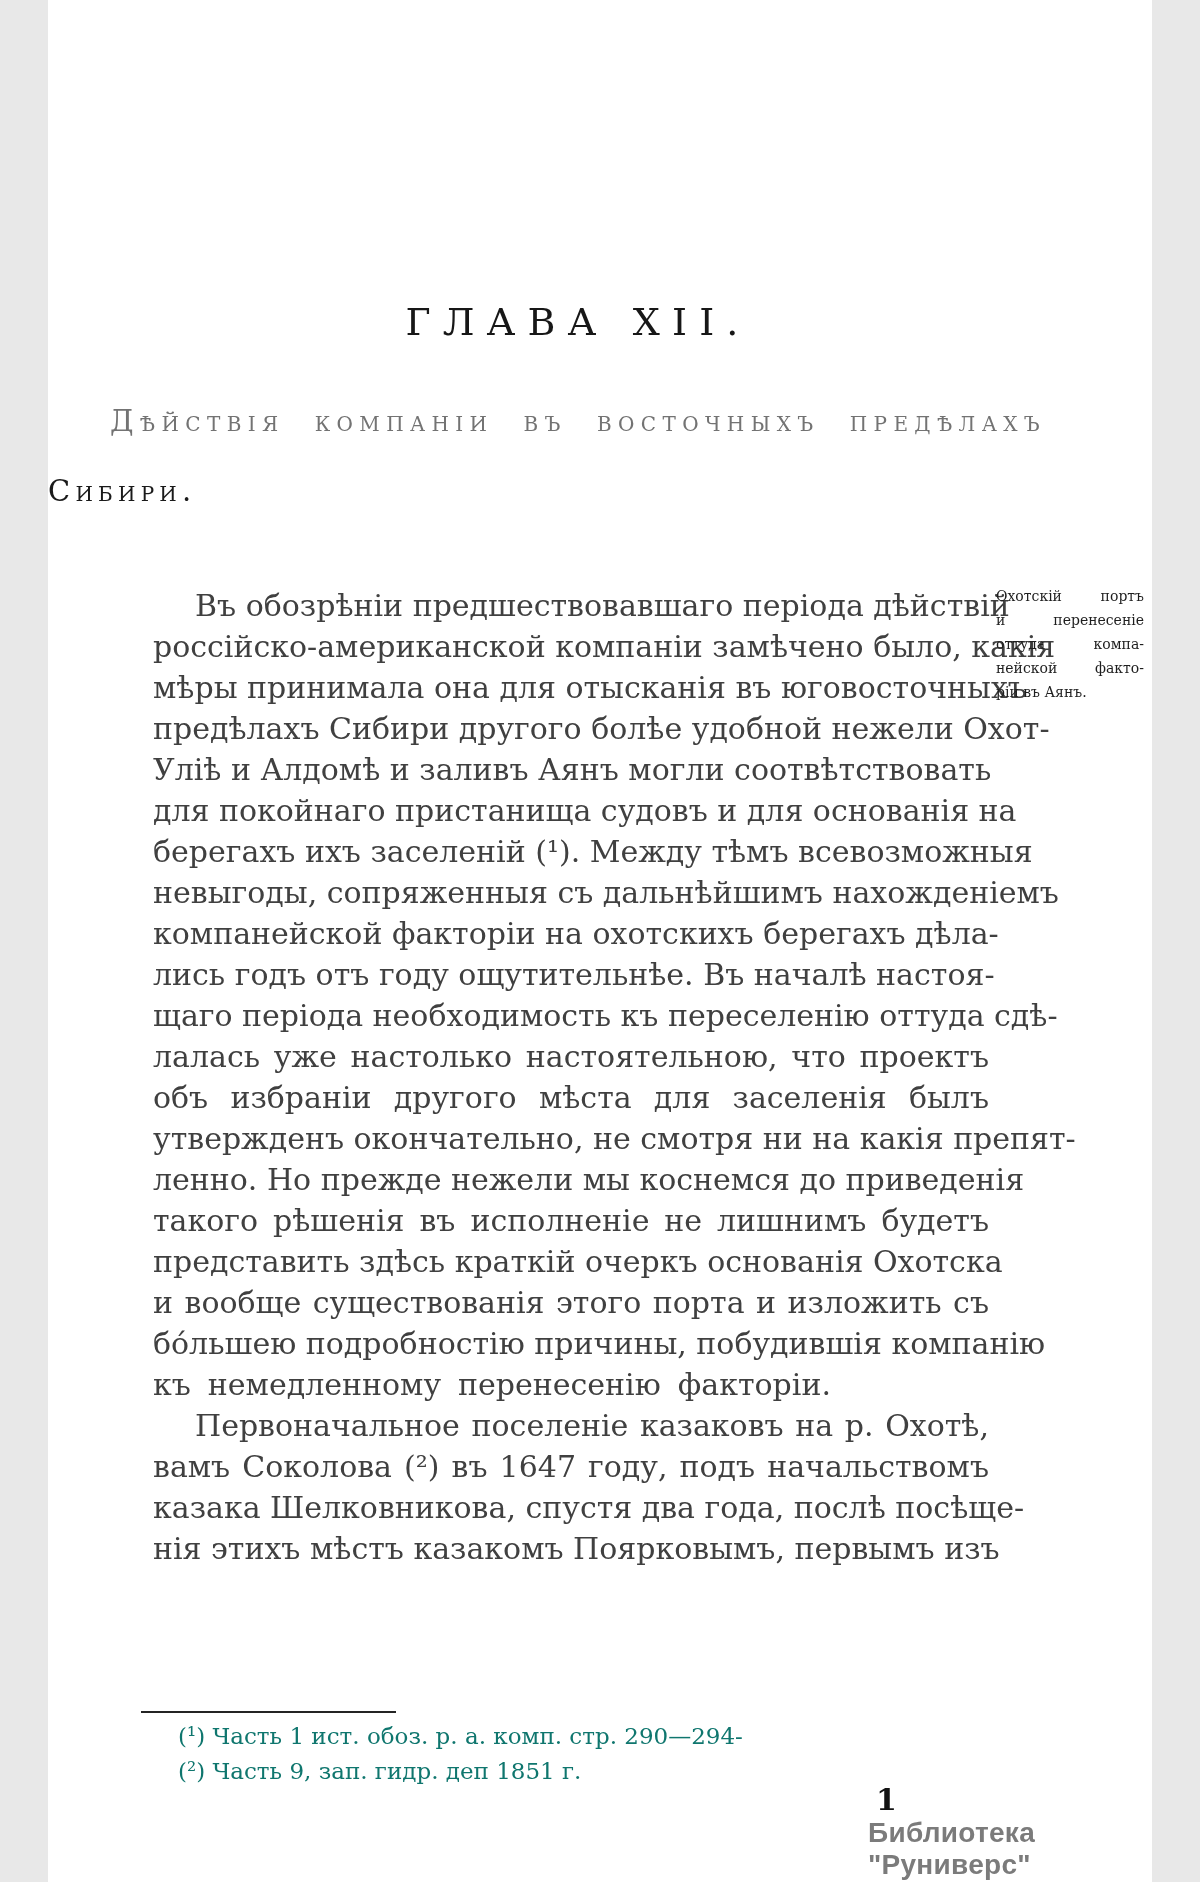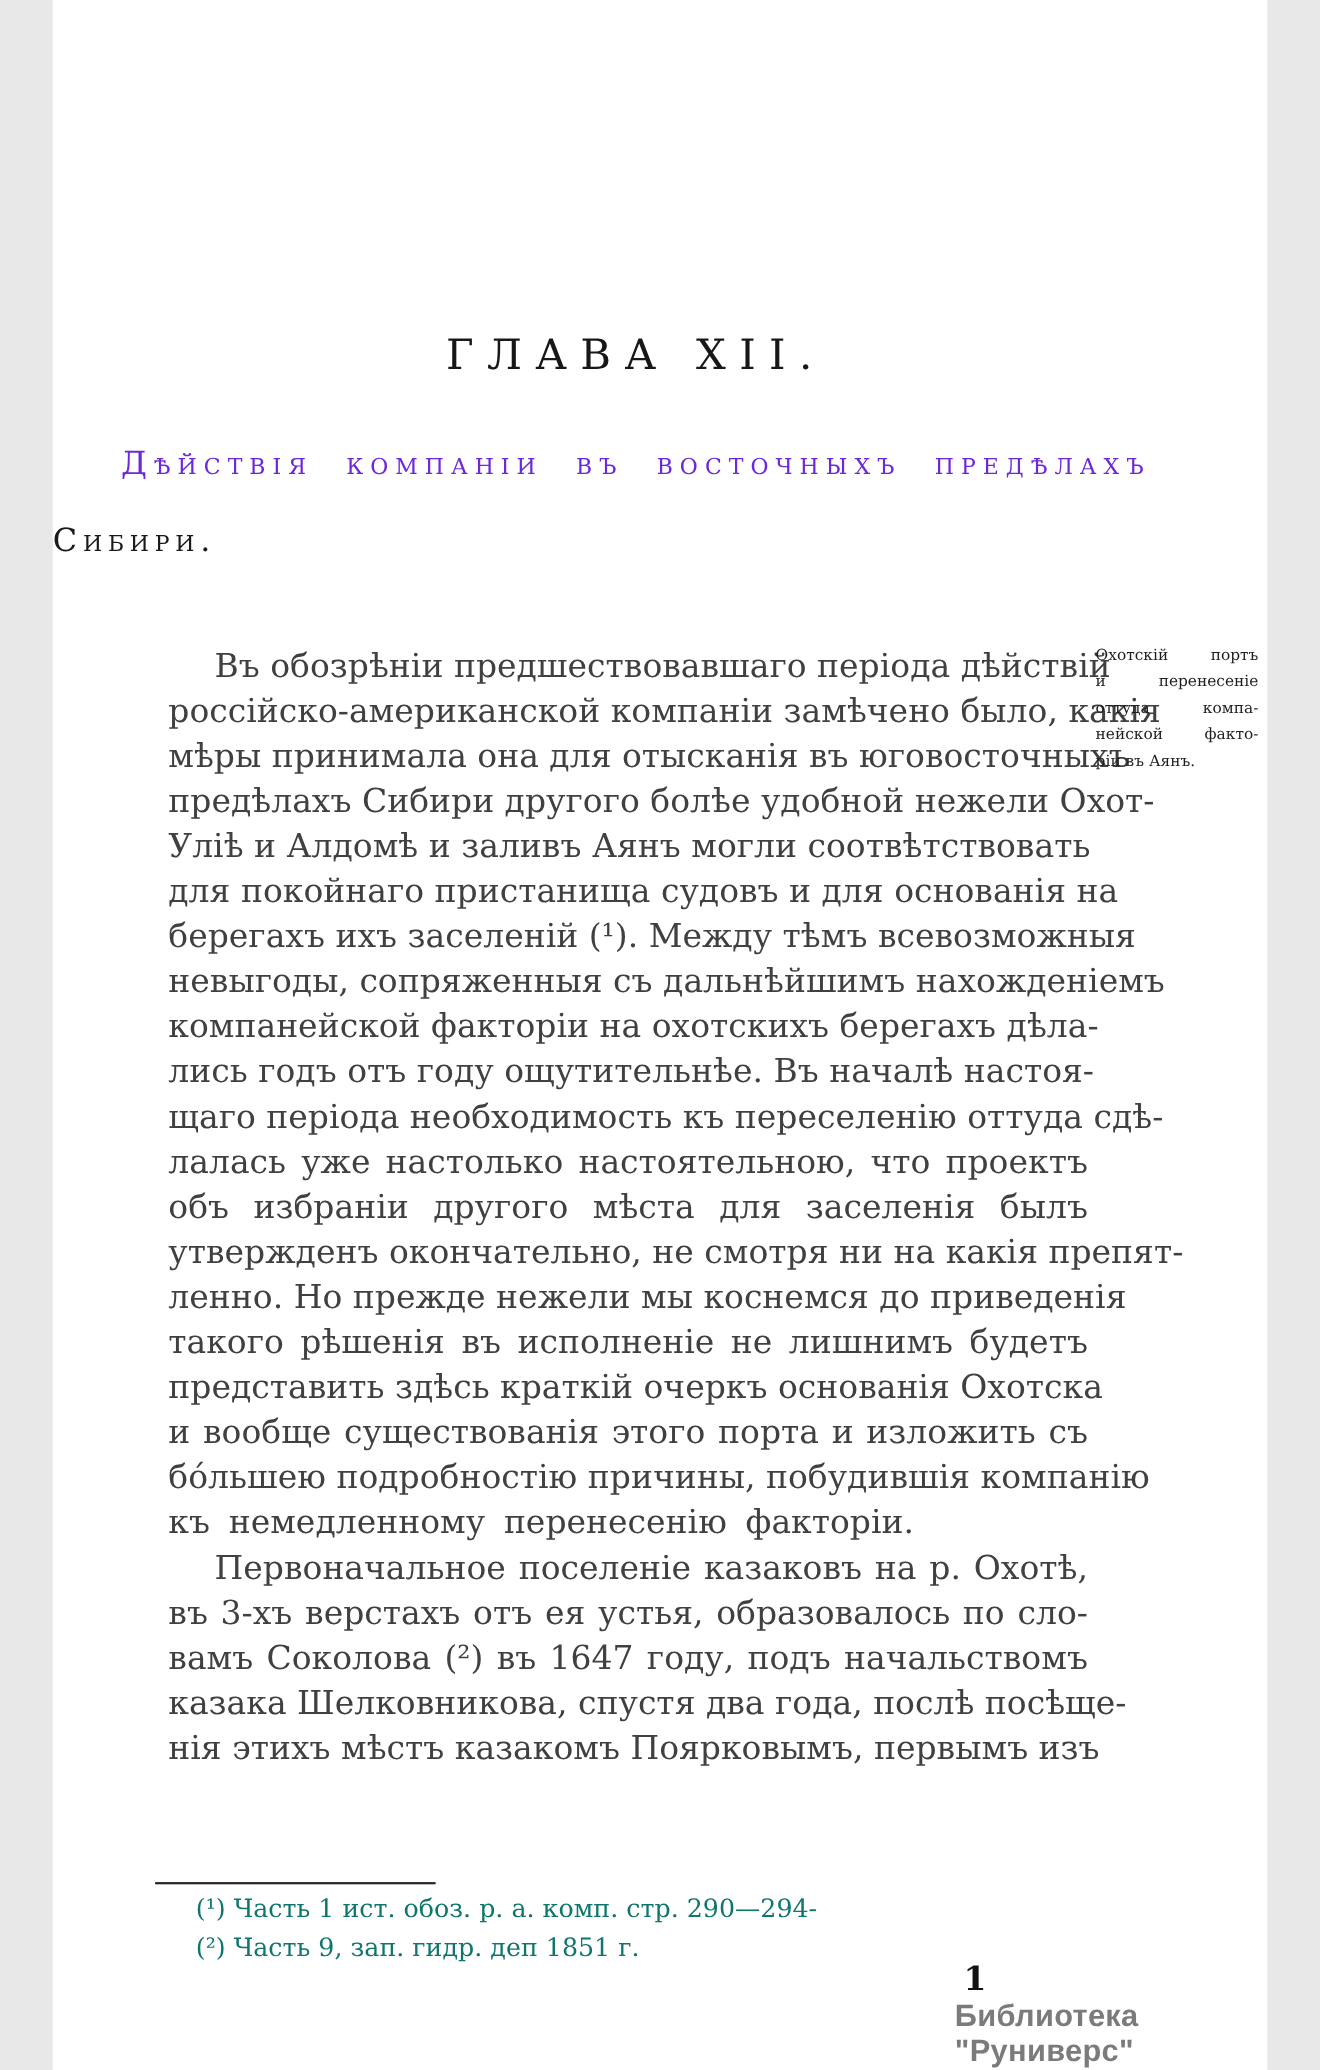--- a/index.html
+++ b/index.html
@@ -19,21 +19,21 @@
     letter-spacing:0.32em;
     color:#171717;
   }
   .chapter-subtitle{
     position:absolute;top:404px;left:0;width:1060px;
     text-align:center;
     font-variant:small-caps;
     font-size:29px;
     letter-spacing:0.22em;
     word-spacing:0.5em;
-    color:#6d28d9;
+    color:#737373;
   }
   .chapter-subtitle2{
     position:absolute;top:474px;left:0;width:1060px;
     text-align:left;
     font-variant:small-caps;
     font-size:29px;
     letter-spacing:0.18em;
     color:#1a1a1a;
   }
   .body-text{
@@ -112,21 +112,20 @@
       <div class="body-line">лалась уже настолько настоятельною, что проектъ</div>
       <div class="body-line">объ избраніи другого мѣста для заселенія былъ</div>
       <div class="body-line">утвержденъ окончательно, не смотря ни на какія препят-</div>
       <div class="body-line">ленно. Но прежде нежели мы коснемся до приведенія</div>
       <div class="body-line">такого рѣшенія въ исполненіе не лишнимъ будетъ</div>
       <div class="body-line">представить здѣсь краткій очеркъ основанія Охотска</div>
       <div class="body-line">и вообще существованія этого порта и изложить съ</div>
       <div class="body-line">бо́льшею подробностію причины, побудившія компанію</div>
       <div class="body-line pend">къ немедленному перенесенію факторіи.</div>
       <div class="body-line indent">Первоначальное поселеніе казаковъ на р. Охотѣ,</div>
-      <div class="body-line">въ 3-хъ верстахъ отъ ея устья, образовалось по сло-</div>
       <div class="body-line">вамъ Соколова (²) въ 1647 году, подъ начальствомъ</div>
       <div class="body-line">казака Шелковникова, спустя два года, послѣ посѣще-</div>
       <div class="body-line">нія этихъ мѣстъ казакомъ Поярковымъ, первымъ изъ</div>
     </div>
 
   <div class="margin-note">
       <div class="note-line">Охотскій портъ</div>
       <div class="note-line">и перенесеніе</div>
       <div class="note-line">оттуда компа-</div>
       <div class="note-line">нейской факто-</div>

